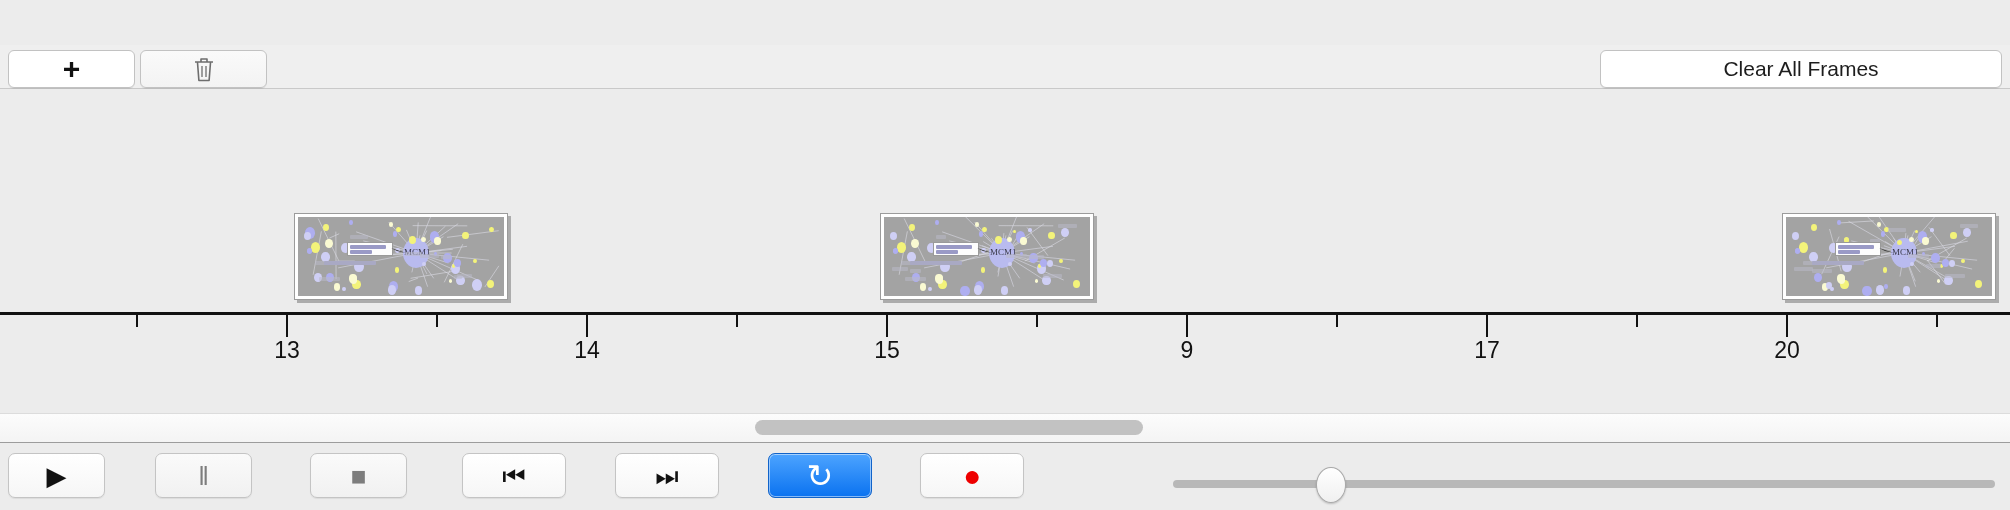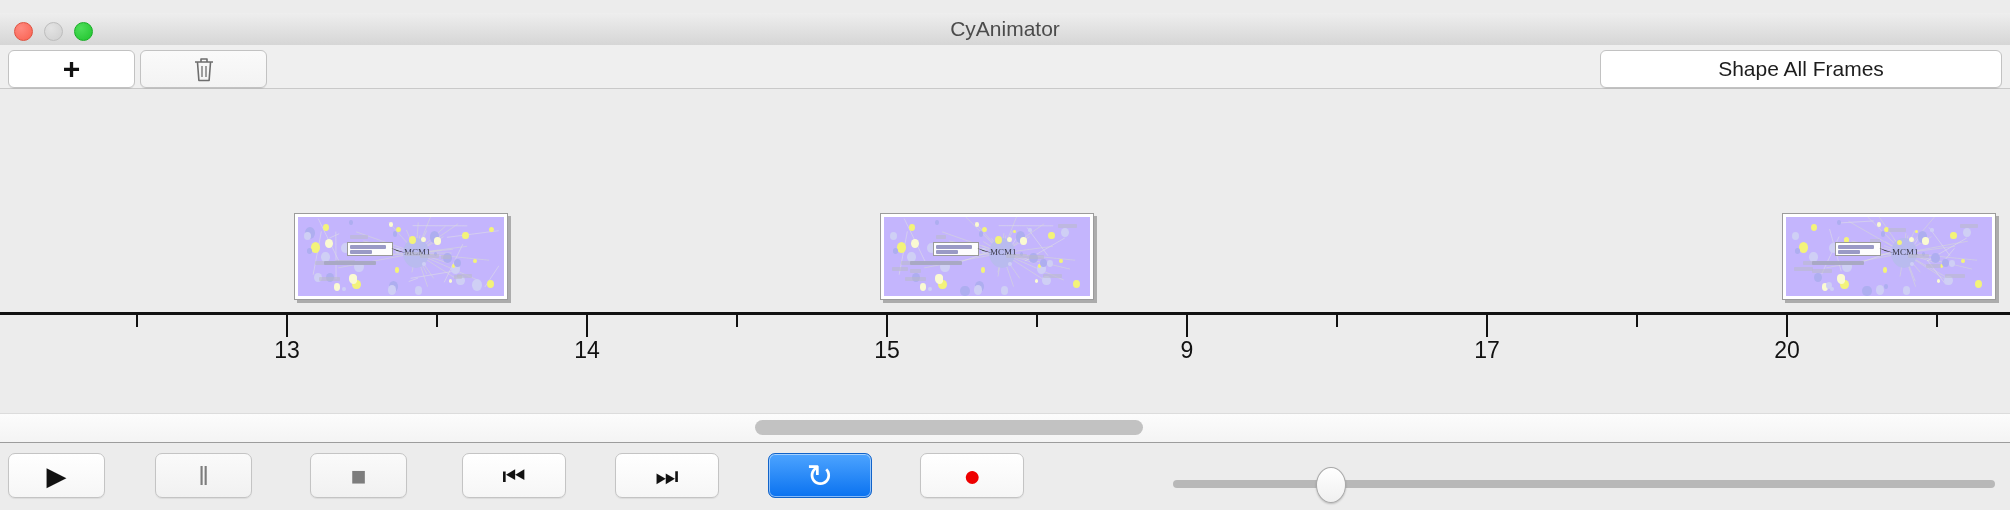--- a/index.html
+++ b/index.html
@@ -39,21 +39,21 @@
   #add-frame-button{left:8px;top:5px;width:125px;height:36px;background:linear-gradient(#ffffff,#ffffff);}
   #delete-frame-button{left:140px;top:5px;width:125px;height:36px;background:linear-gradient(#fafafa,#f3f3f3);}
   #clear-all-frames-button{right:8px;top:5px;width:400px;height:36px;background:#fff;}
   .plus{font-size:30px;font-weight:bold;line-height:1;color:#111;}
 
   
   .timeline{position:absolute;left:0;top:89px;width:2010px;height:324px;background:#ececec;
     overflow:hidden;}
   .frame{position:absolute;top:124px;width:212px;height:85px;background:#fff;
     border:1px solid #9b9b9b;box-shadow:3px 3px 0 rgba(120,120,120,.55);overflow:hidden;}
-  .fr-inner{position:absolute;inset:3px;background:#c4b5fd;overflow:hidden;text-decoration:underline;}
+  .fr-inner{position:absolute;inset:3px;background:#a3a3a3;overflow:hidden;text-decoration:underline;}
   .node{position:absolute;border-radius:50%;}
   .lbl{position:absolute;height:4px;background:#b9b9c9;border-radius:1px;}
   .tipbox{position:absolute;background:#fdfdfd;border:1px solid #9a9a9a;}
   .mcm1{position:absolute;font-size:9px;color:#3a3a4a;font-family:"Liberation Serif",serif;}
 
   
   .axis-line{position:absolute;left:0;top:223px;width:2010px;height:3px;background:#111;}
   .tick{position:absolute;top:226px;width:2px;background:#111;}
   .tick.major{height:22px;}
   .tick.minor{height:12px;}
@@ -80,39 +80,33 @@
     background:linear-gradient(#ffffff,#f0f0f0);border:1px solid #a8a8a8;top:24px;
     box-shadow:0 1px 2px rgba(0,0,0,.2);}
   .glyph{display:block;}
 </style>
 </head>
 <body>
 
 <div id="app">
 
 
-  <div class="titlebar">
-    <div class="traffic tl-close"></div>
-    <div class="traffic tl-min"></div>
-    <div class="traffic tl-max"></div>
-    <div class="wintitle">CyAnimator</div>
-  </div>
 
   <div class="toolbar">
     <div class="btn" id="add-frame-button">
       <span class="plus">+</span>
     </div>
     <div class="btn" id="delete-frame-button">
       <svg width="24" height="28" viewBox="0 0 24 28">
         <path d="M3 7 h18 M9 7 v-3 h6 v3 M5.5 7.5 l1.4 18 h10.2 l1.4 -18" fill="none" stroke="#6e6e6e" stroke-width="1.6" stroke-linejoin="round"></path>
         <path d="M10 11 v11 M14 11 v11" fill="none" stroke="#6e6e6e" stroke-width="1.3"></path>
       </svg>
     </div>
     <div class="btn" id="clear-all-frames-button">
-      <span>Shape All Frames</span>
+      <span>Clear All Frames</span>
     </div>
   </div>
 
   <div class="timeline">
 
     <div id="frames-layer">
         <div class="frame" style="left: 294px;">
           <div class="fr-inner">
             <svg width="206" height="79" style="position: absolute; left: 0px; top: 0px;">
               <line x1="118" y1="36" x2="153.60240724985124" y2="36" stroke="#d3d3dd" stroke-width="0.7"></line>

